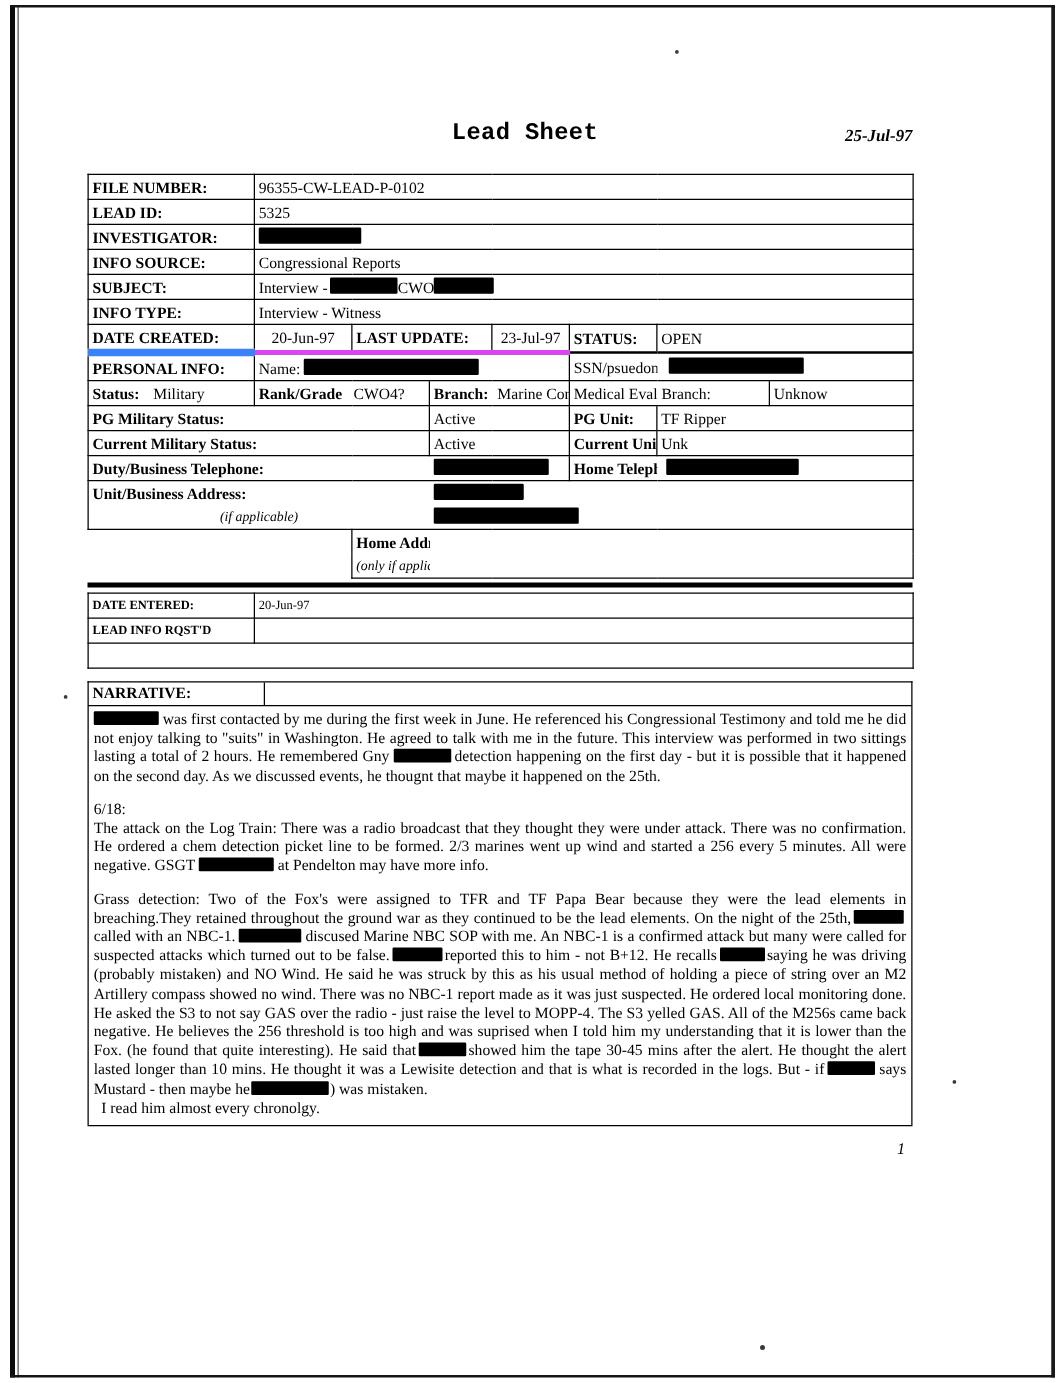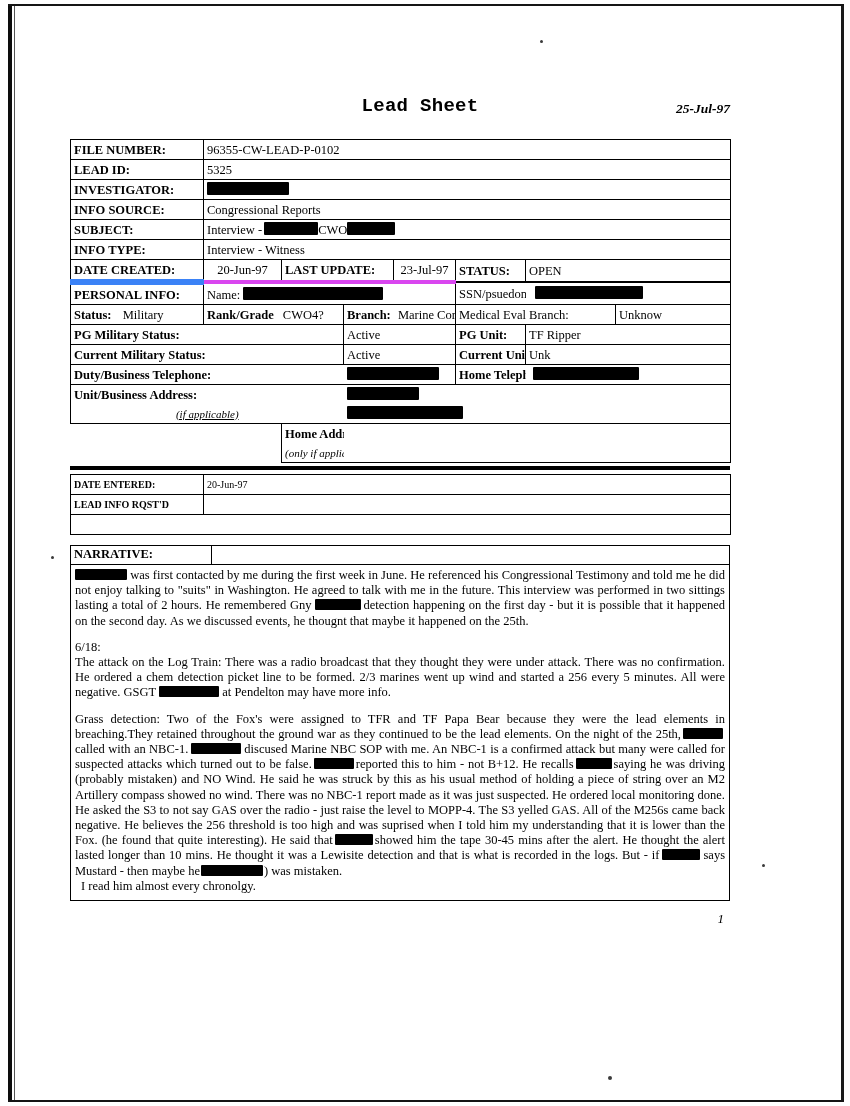--- a/index.html
+++ b/index.html
@@ -311,21 +311,21 @@
         </td>
       </tr>
 
       <tr style="height:18px;">
         <td class="lbl" colspan="3" style="border-right:none; border-bottom:none;">Unit/Business Address:</td>
         <td colspan="5" style="border-left:none; border-bottom:none;">
           <span class="redact tall" style="width:72px;"></span>
         </td>
       </tr>
 
-      <tr style="height:18px;text-decoration:underline;">
+      <tr style="height:18px;">
         <td colspan="3" style="border-right:none; border-top:none; text-align:center;">
           <span class="small-italic">(if applicable)</span>
         </td>
         <td colspan="5" style="border-left:none; border-top:none;">
           <span class="redact tall" style="width:116px;"></span>
         </td>
       </tr>
 
       <tr style="height:19px;">
         <td colspan="2" style="border:none;"></td>

